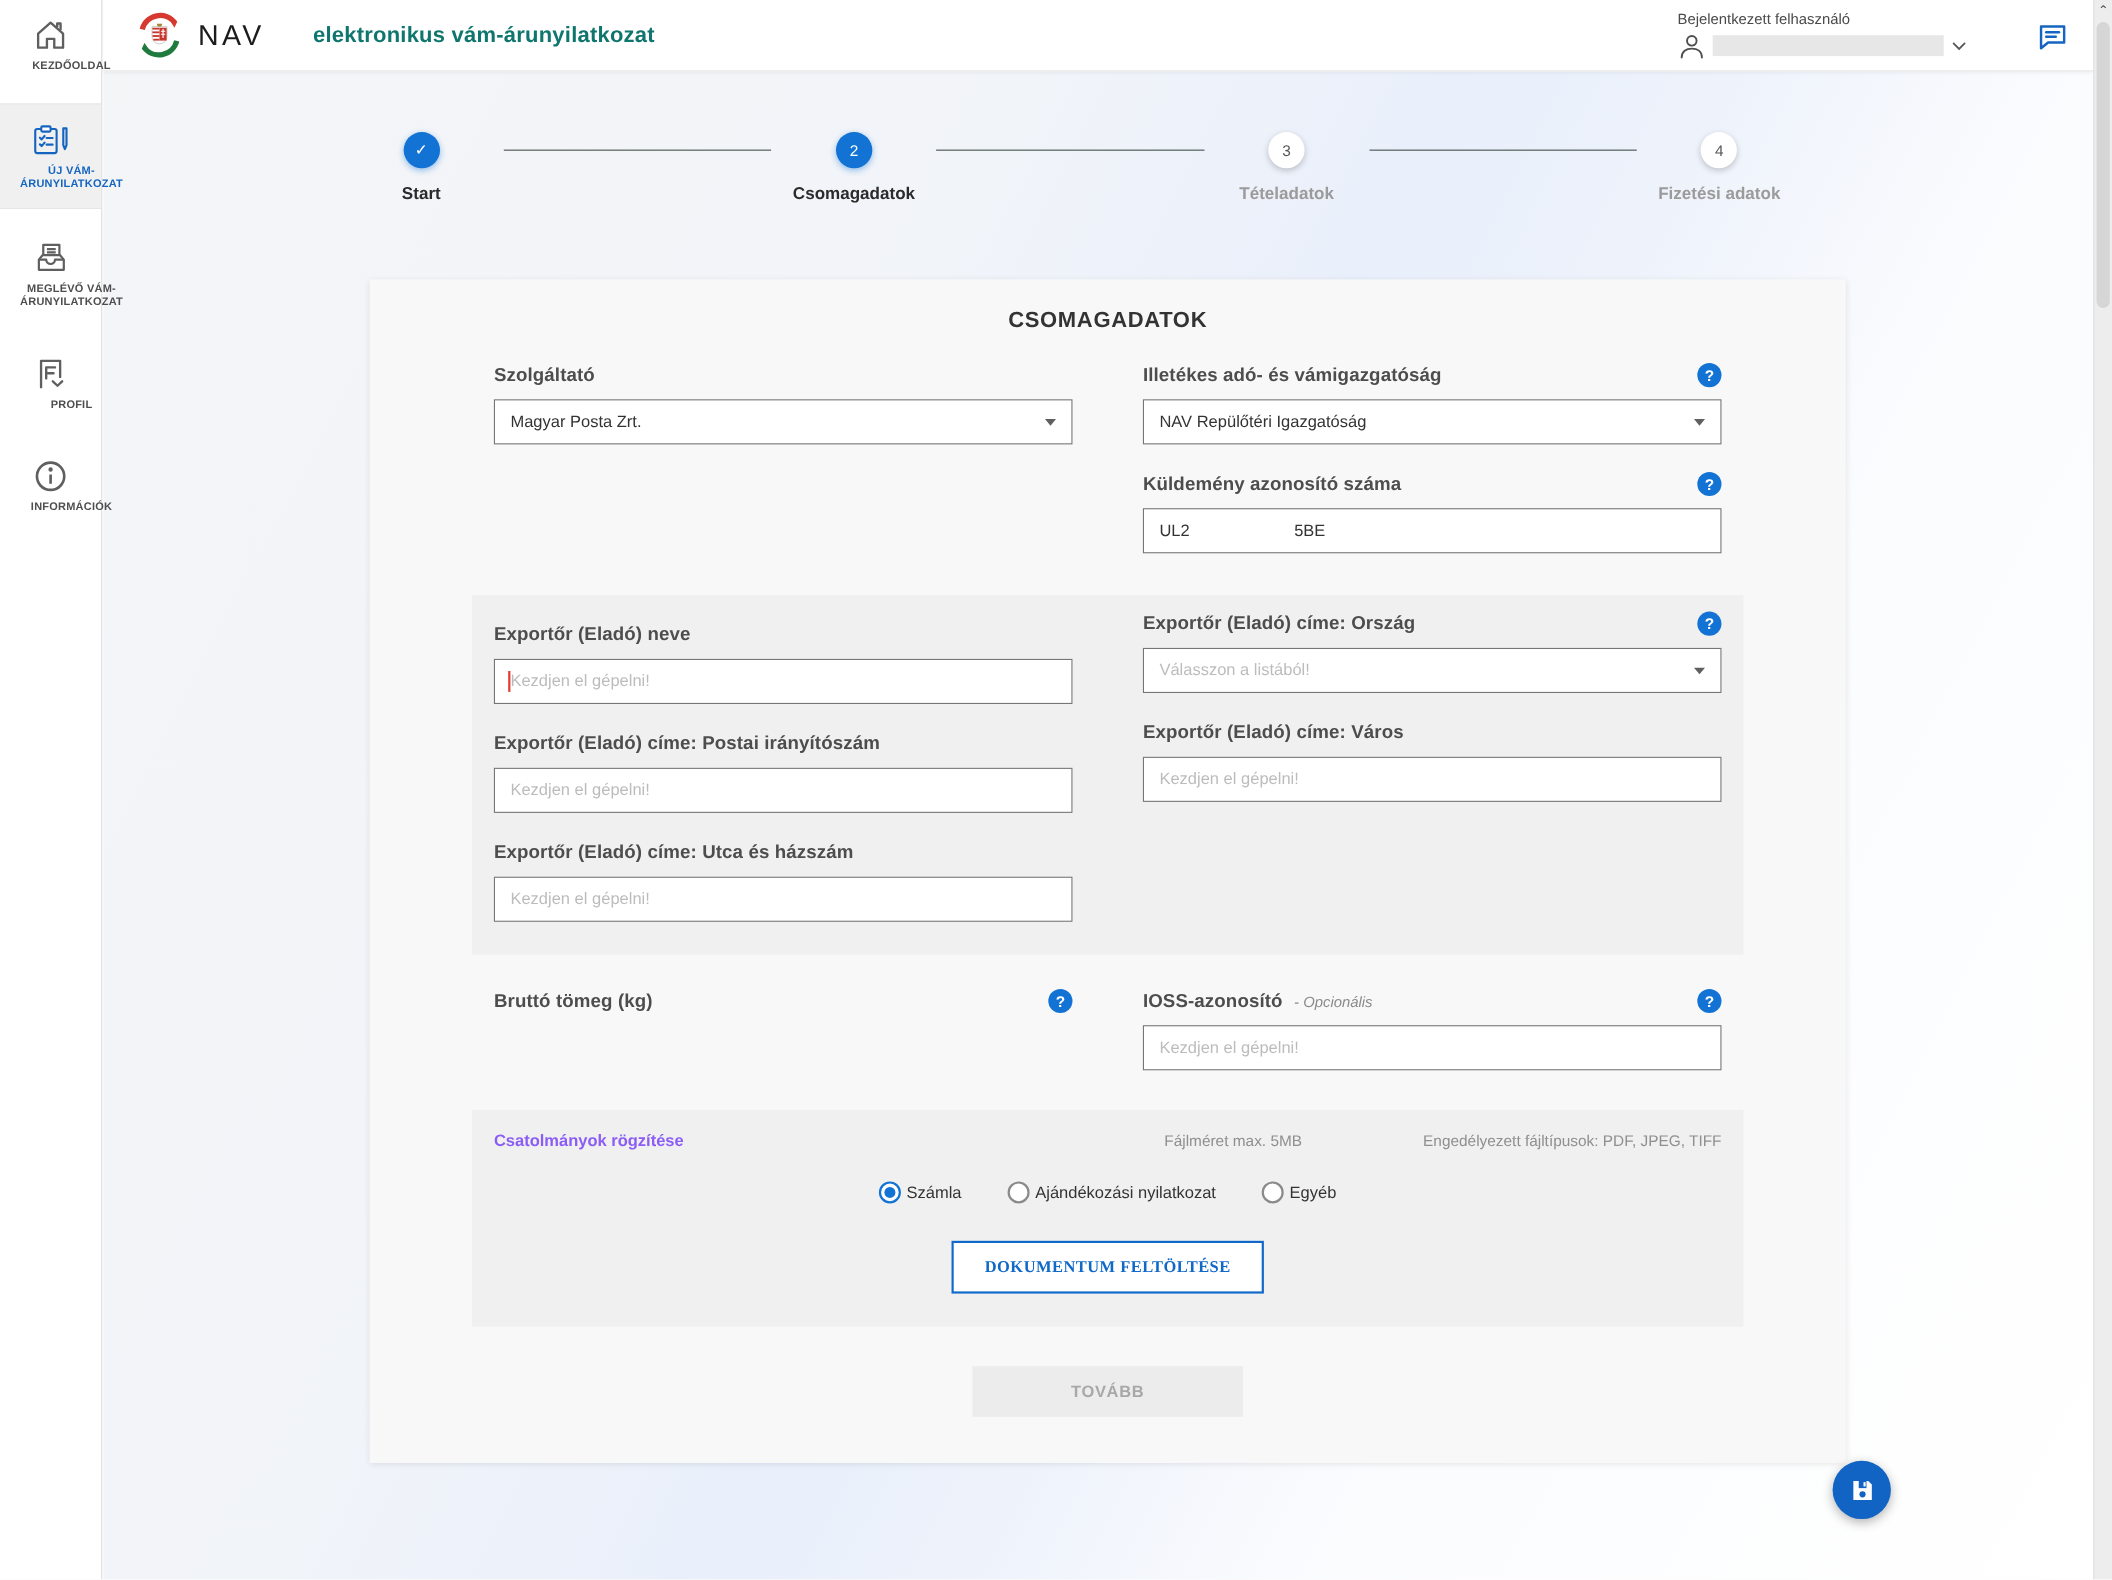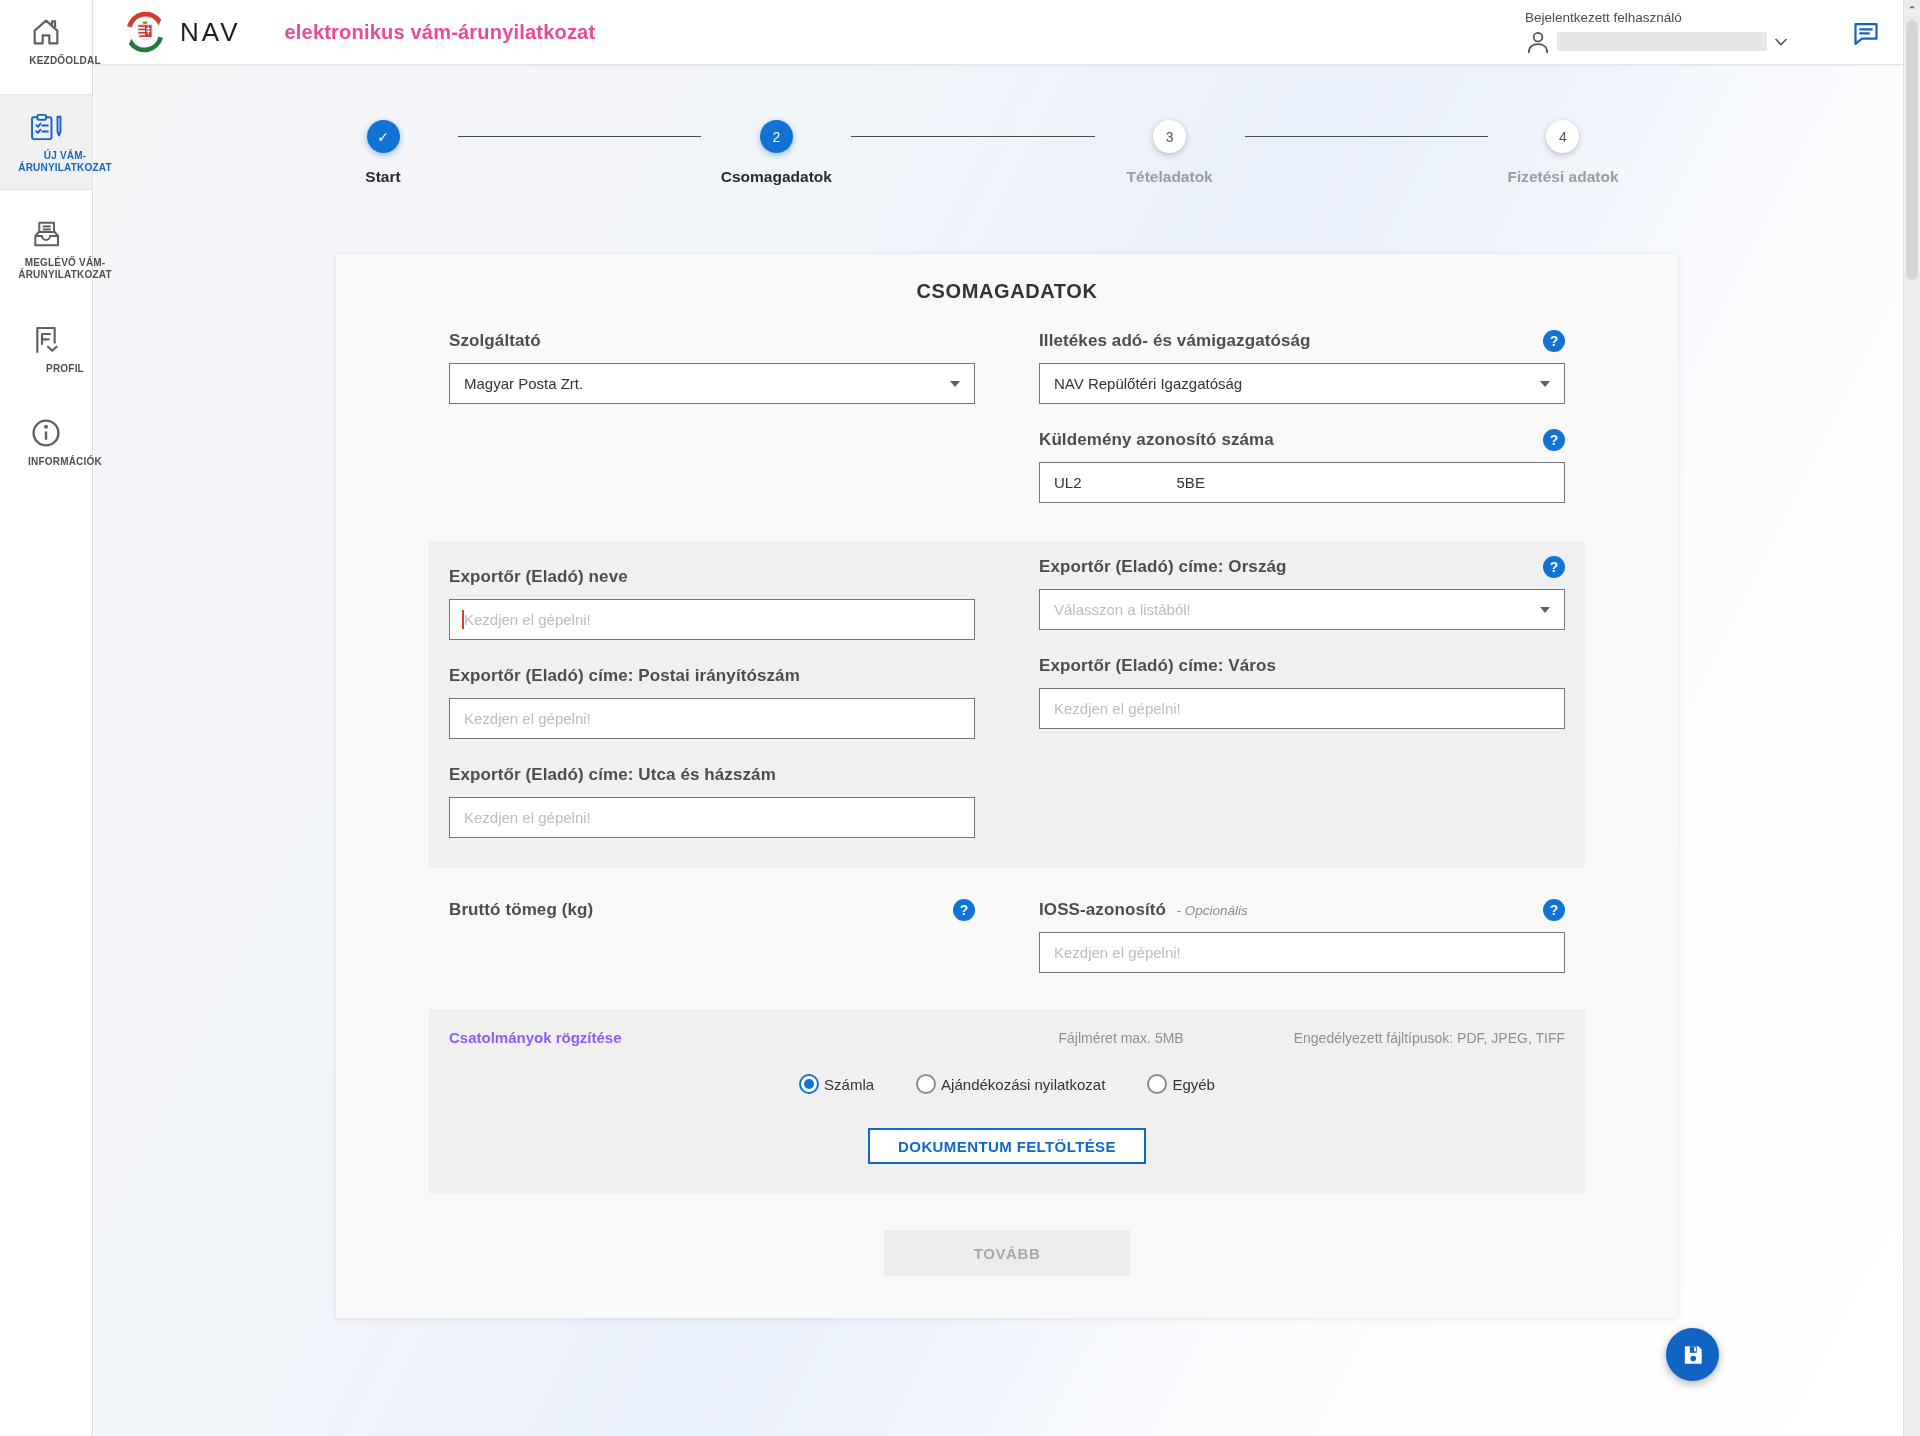--- a/index.html
+++ b/index.html
@@ -37,21 +37,21 @@
   .scroll-thumb { position:absolute; top:20px; left:2px; width:12px; height:260px; background:#d6d6d6; border-radius:6px; }
   
   .main { position:absolute; left:94px; right:17px; top:0; bottom:0; }
   .header {
     height:65px; background:#fff; border-bottom:1px solid #e3e3e3;
     display:flex; align-items:center; padding:0 22px 0 28px; position:relative; z-index:3;
     box-shadow:0 1px 3px rgba(0,0,0,.05);
   }
   .brand-logo { width:46px; height:46px; }
   .brand-text { font-size:26px; letter-spacing:3px; color:#1c1c1c; margin-left:12px; font-weight:normal; }
-  .app-title { margin-left:44px; font-size:20px; font-weight:bold; color:#ec4899; letter-spacing:.2px; }
+  .app-title { margin-left:44px; font-size:20px; font-weight:bold; color:#0f766e; letter-spacing:.2px; }
   .header-right { margin-left:auto; display:flex; align-items:flex-start; }
   .user-block { display:flex; flex-direction:column; }
   .user-caption { font-size:13.5px; color:#4a4a4a; margin-bottom:4px; }
   .user-row { display:flex; align-items:center; cursor:pointer; }
   .user-ic { width:26px; height:26px; }
   .user-redacted { width:210px; height:19px; background:#e7e7e7; margin-left:6px; }
   .user-caret { width:16px; height:16px; margin-left:6px; }
   .chat-btn { margin-left:62px; margin-top:10px; width:30px; height:28px; cursor:pointer; }
   
   .content {
@@ -119,22 +119,22 @@
   .radio-row { display:flex; justify-content:center; align-items:center; gap:42px; margin-top:28px; }
   .radio { display:flex; align-items:center; gap:5px; cursor:pointer; }
   .radio-circle { width:20px; height:20px; border-radius:50%; border:2px solid #8a8a8a; background:#fff; flex:none; position:relative; }
   .radio.selected .radio-circle { border-color:#1273d4; }
   .radio.selected .radio-circle::after {
     content:""; position:absolute; left:3px; top:3px; width:10px; height:10px; border-radius:50%; background:#1273d4;
   }
   .radio-label { font-size:15px; color:#333; }
   .upload-btn {
     display:block; margin:34px auto 0; background:#fff; border:2px solid #1068c9; color:#1068c9;
-    font-size:15px; font-weight:bold; letter-spacing:.4px; padding:0 28px; height:36px; cursor:pointer;
-    font-family:Liberation Sans, sans-serif;
+    font-size:15px; font-weight:bold; letter-spacing:.4px; padding:0 28px; height:48px; cursor:pointer;
+    font-family:Liberation Serif, serif;
   }
   .next-btn {
     display:block; margin:36px auto 0; width:246px; height:46px; background:#ececec; border:none;
     color:#a8a8a8; font-size:15px; font-weight:bold; letter-spacing:.6px; font-family:inherit;
   }
   
   .fab {
     position:absolute; left:1572px; top:1263px; width:53px; height:53px; border-radius:50%;
     background:#1164c4; display:flex; align-items:center; justify-content:center; cursor:pointer;
     box-shadow:0 3px 10px rgba(0,0,0,.3); z-index:5;

